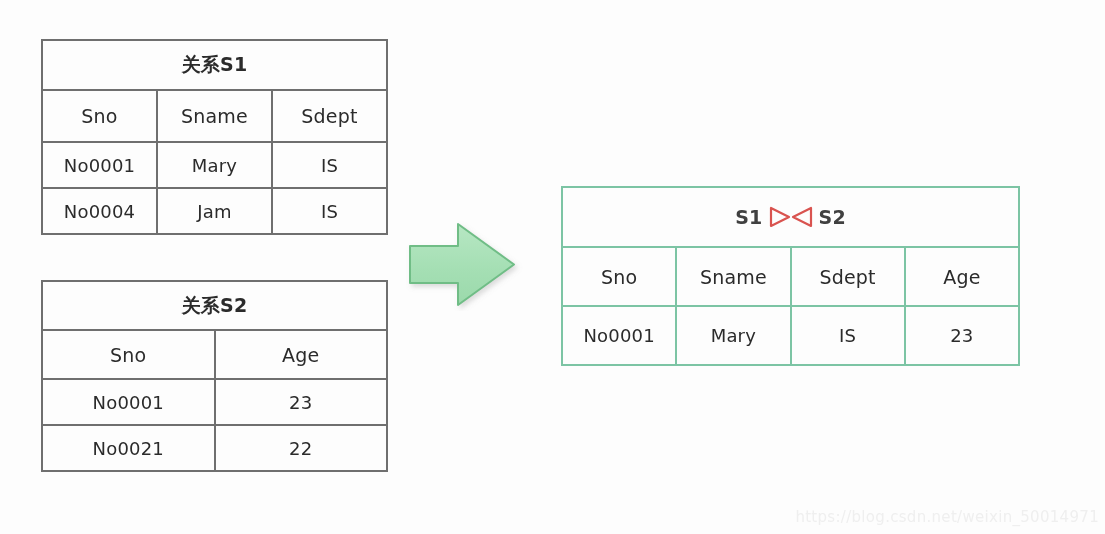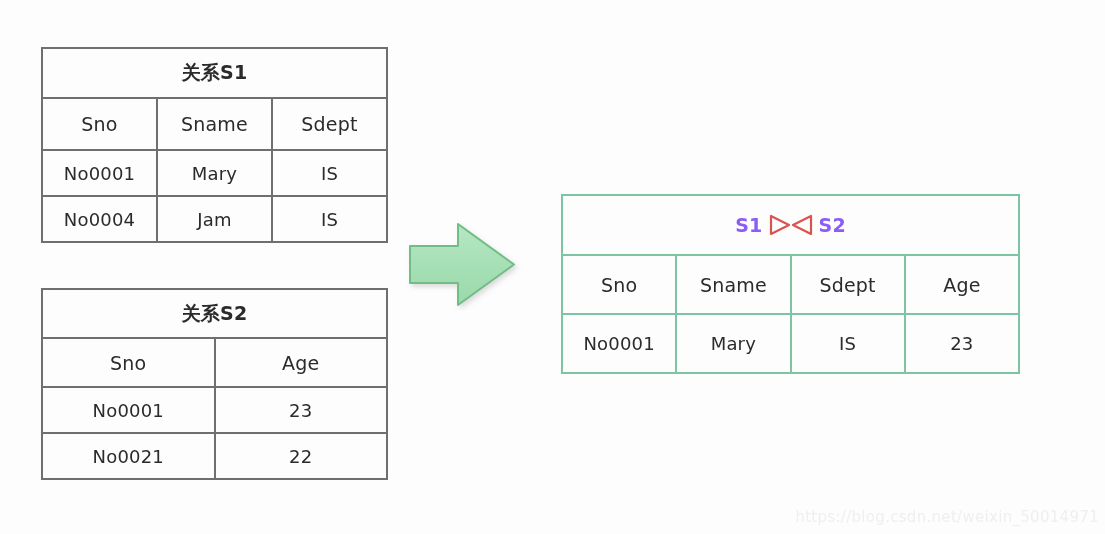--- a/index.html
+++ b/index.html
@@ -19,21 +19,20 @@
     position: absolute;
     inset: 0;
   }
 
   
   .rel-table {
     position: absolute;
     box-sizing: border-box;
     background: #fdfdfd;
     border-collapse: collapse;
-    margin-top: 8px;
   }
   .rel-table table {
     border-collapse: collapse;
     width: 100%;
     height: 100%;
     table-layout: fixed;
   }
   .rel-table td {
     border: 2px solid #6f6f6f;
     text-align: center;
@@ -113,21 +112,21 @@
     font-size: 18px;
   }
 
   .join-expr {
     display: inline-flex;
     align-items: center;
     justify-content: center;
     gap: 4px;
     font-size: 19px;
     font-weight: 700;
-    color: #8b5cf6;
+    color: #404040;
   }
   .join-expr .bowtie {
     display: inline-block;
     line-height: 0;
     margin: 0 2px;
   }
 
   
   #flow-arrow {
     position: absolute;

